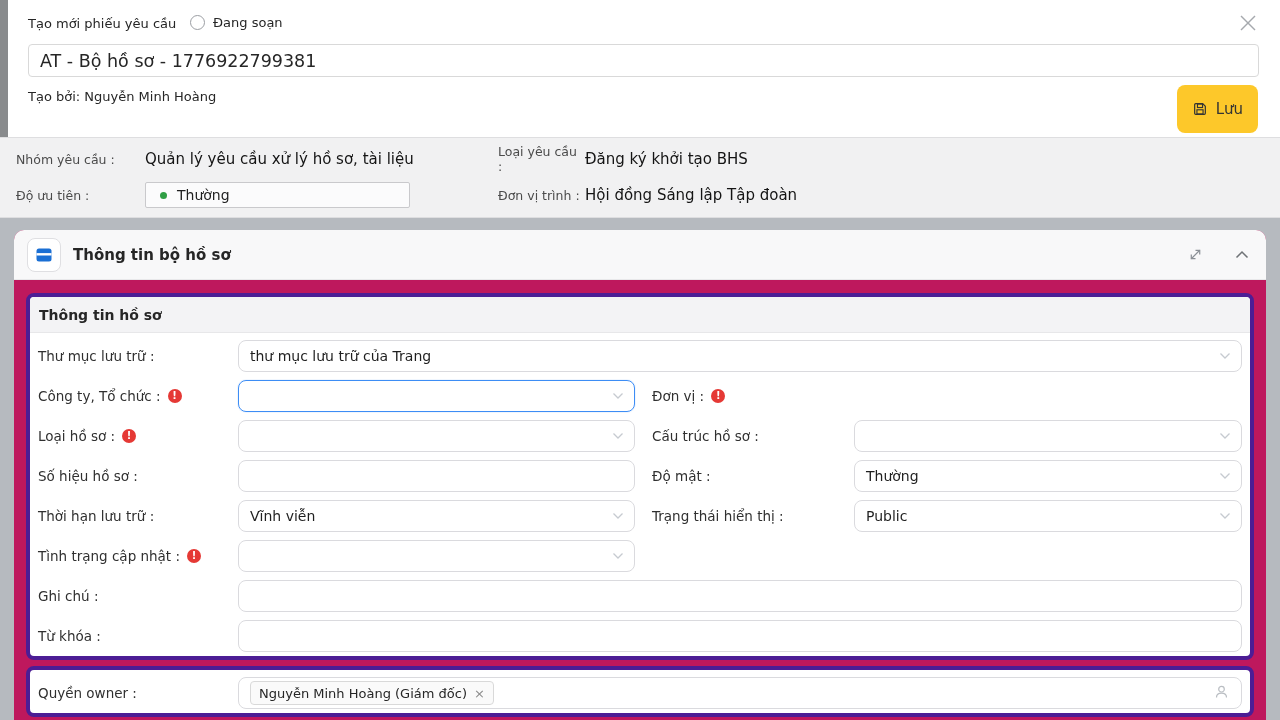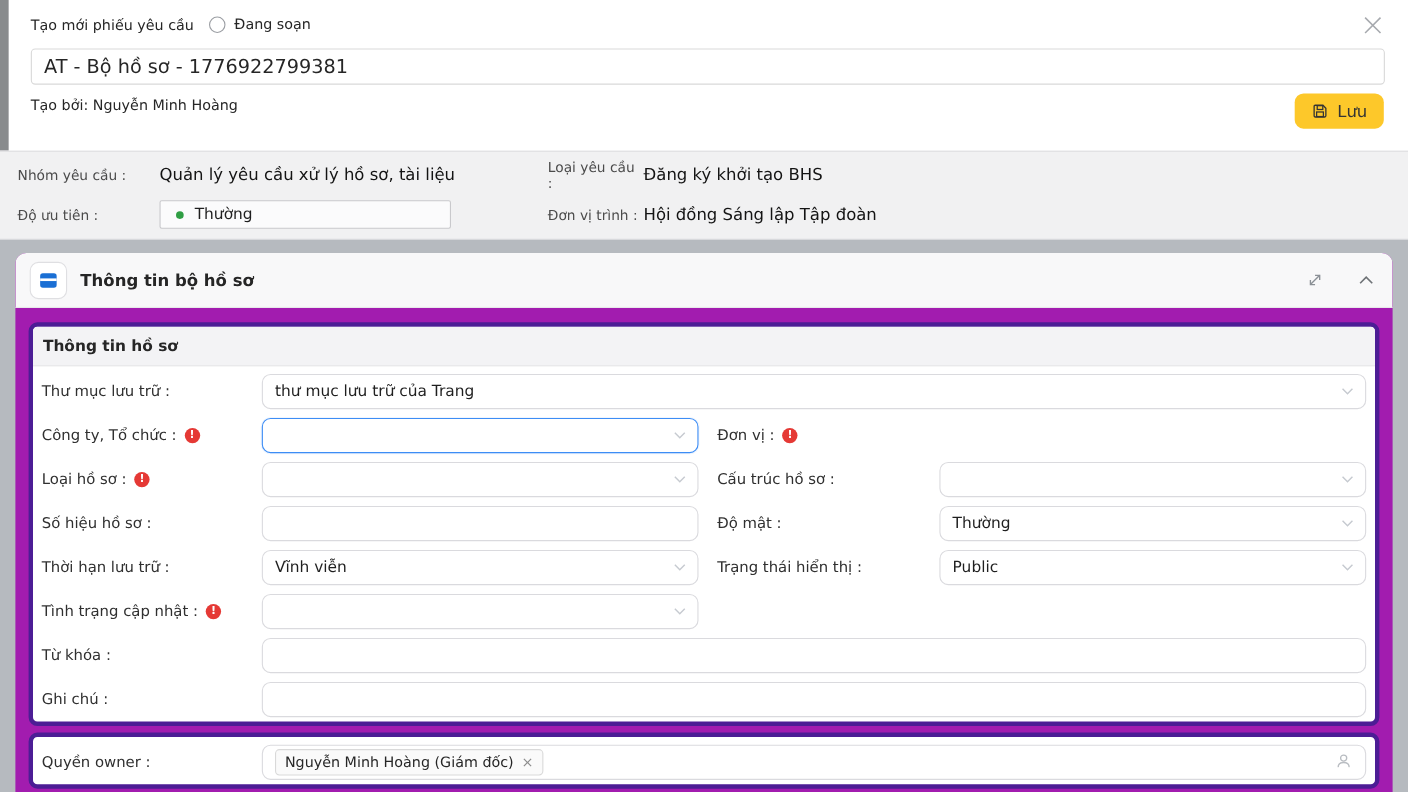--- a/index.html
+++ b/index.html
@@ -52,21 +52,21 @@
   }
 
   .created-row {
     position: absolute; left: 20px; top: 89px;
     font-size: 13px; color: #262626;
   }
   .created-name { font-weight: normal; }
 
   .save-btn {
     position: absolute; right: 22px; top: 85px;
-    height: 32px; padding: 0 15px;
+    height: 48px; padding: 0 15px;
     display: flex; align-items: center; gap: 8px;
     background: #fdc82a; border: none; border-radius: 8px;
     font-size: 15px; color: #343434; font-family: inherit;
     cursor: pointer;
     margin-left: 15px;
   }
 
   
   .meta-band {
     position: absolute; left: 0; top: 137px; width: 1280px; height: 81px;
@@ -88,21 +88,21 @@
   }
   .green-dot { width: 7px; height: 7px; border-radius: 50%; background: #2f9e44; }
 
   
   .content-area {
     position: absolute; left: 0; top: 218px; width: 1280px; height: 502px;
     background: #b6babf;
   }
   .panel {
     position: absolute; left: 14px; top: 12px; width: 1252px; height: 490px;
-    background: #a21caf; border-radius: 10px 10px 0 0; overflow: hidden;
+    background: #be185d; border-radius: 10px 10px 0 0; overflow: hidden;
   }
   .panel-header {
     height: 50px; background: #f8f8f9;
     border-bottom: 1px solid #e8e8ea;
     display: flex; align-items: center; padding: 0 13px;
   }
   .panel-icon-btn {
     width: 34px; height: 34px; background: #fff;
     border: 1px solid #dfdfe2; border-radius: 8px;
     display: flex; align-items: center; justify-content: center;
@@ -346,28 +346,28 @@
               <span class="req-icon">!</span>
             </div>
             <div class="field">
               <svg class="chev" width="12" height="8" viewBox="0 0 12 8">
                 <polyline points="1.5,1.5 6,6 10.5,1.5" fill="none" stroke="#c6cad0" stroke-width="1.3"></polyline>
               </svg>
             </div>
           </div>
 
           <div class="frow">
-            <div class="flabel">Từ khóa :</div>
+            <div class="flabel">Ghi chú :</div>
             <div class="field textonly fullw">
               <input class="bare-input" style="">
             </div>
           </div>
 
           <div class="frow">
-            <div class="flabel">Ghi chú :</div>
+            <div class="flabel">Từ khóa :</div>
             <div class="field textonly fullw">
               <input class="bare-input" style="">
             </div>
           </div>
 
         </div>
       </div>
 
       <div class="section">
         <div class="section-body">

